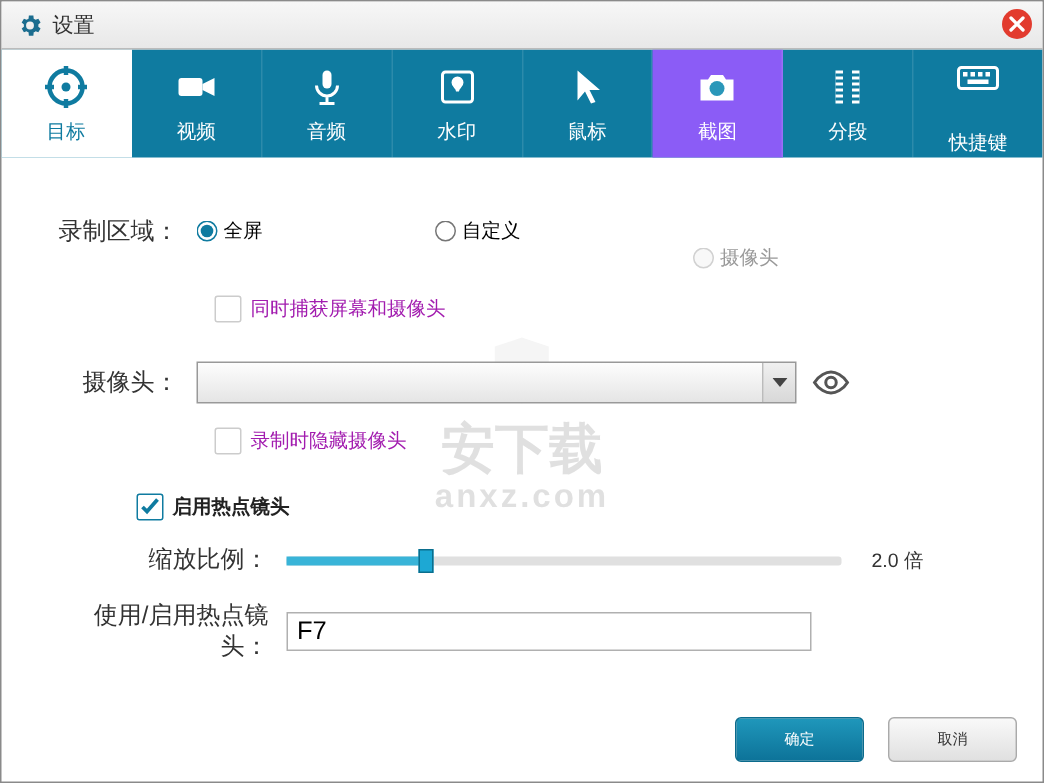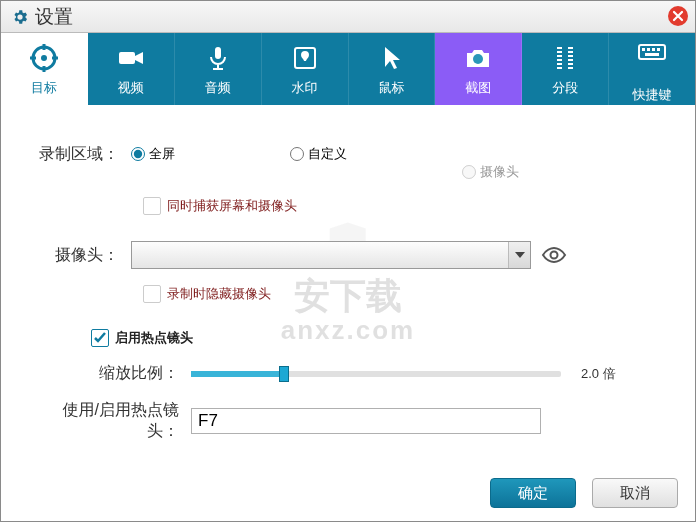--- a/index.html
+++ b/index.html
@@ -1,54 +1,54 @@
 <!DOCTYPE html>
 <html><head>
 <meta charset="utf-8">
 <style>
 * { box-sizing: border-box; margin: 0; padding: 0; }
 body { font-family: "Microsoft YaHei", Arial, sans-serif; font-size: 13px; background: #fff; width: 696px; height: 522px; overflow: hidden; border: 1px solid #8a8a8a; }
 .titlebar { height: 32px; background: linear-gradient(#f7f7f7, #e8e8e8); border-bottom: 1px solid #bbb; display: flex; align-items: center; padding: 0 10px; position: relative; }
 .titlebar .gear { color: #1b6d8f; margin-right: 6px; }
-.titlebar .title { color: #333; font-size: 19px; }
+.titlebar .title { color: #333; font-size: 14px; }
 .titlebar .close { position: absolute; right: 6px; top: 4px; }
 .tabbar { height: 72px; background: #0f7ba0; display: flex; }
 .tab { flex: 1; display: flex; flex-direction: column; justify-content: center; align-items: center; color: #fff; font-size: 13px; cursor: pointer; border-right: 1px solid rgba(255,255,255,0.12); }
 .tab:last-child { border-right: none; gap: 14px; }
 .tab.active { background: #fff; color: #0f7ba0; }
 .tab.light { background: #8b5cf6; }
 .tab .icon { height: 34px; display: flex; align-items: center; justify-content: center; margin-bottom: 4px; }
 .tab .label { font-size: 13px; }
 .content { padding: 22px 30px 0 30px; height: 370px; position: relative; }
 .row { display: flex; align-items: center; margin-bottom: 16px; }
 .row .lbl { width: 100px; text-align: right; padding-right: 12px; color: #333; font-size: 16px; }
 .radios { display: flex; gap: 115px; }
 .radio-wrap { display: flex; align-items: center; gap: 4px; }
 .radio-wrap input[type=radio] { width: 14px; height: 14px; accent-color: #0f7ba0; }
 .radio-wrap.disabled { color: #999; margin-top: 36px; }
 .check-wrap { display: flex; align-items: center; gap: 6px; }
 .fake-check { width: 18px; height: 18px; border: 1px solid #ccc; border-radius: 2px; background: #fff; }
 .fake-check.checked { border-color: #0f7ba0; display:flex; align-items:center; justify-content:center; }
-.check-wrap.muted { color: #7f1d1d; text-align: center; }
+.check-wrap.muted { color: #a21caf; text-align: center; }
 .check-wrap.bold { font-weight: bold; color: #222; }
 .combo-row { align-items: center; }
 .combo { flex: 1; max-width: 400px; height: 28px; border: 1px solid #999; background: linear-gradient(#fdfdfd,#e5e5e5); position: relative; display:flex; }
 .combo .arrow { width: 22px; display:flex; align-items:center; justify-content:center; border-left:1px solid #bbb; position:absolute; right:0; top:0; bottom:0; background:linear-gradient(#f0f0f0,#d8d8d8);}
 .eye { margin-left: 10px; color:#555; }
 .slider-row { align-items: center; }
 .slider { flex:1; max-width: 370px; position:relative; height: 6px; background:#e0e0e0; border-radius:2px; }
 .slider .fill { position:absolute; left:0; top:0; bottom:0; width:25%; background:#39b4d8; }
 .slider .thumb { position:absolute; left:25%; top:-5px; width:10px; height:16px; background:#1da8d4; border:1px solid #0b6e8d; transform:translateX(-50%); }
 .slider-val { margin-left: 20px; color:#333; }
 .hotkey-input { width: 350px; height: 26px; border:1px solid #b0b0b0; padding: 2px 6px; font-size:17px; background:#fff; }
 .footer { position:absolute; bottom:14px; right:18px; display:flex; gap:16px; }
-.btn { width: 86px; height: 30px; border:1px solid #0b6b8c; border-radius:4px; background:linear-gradient(#1f97bb,#0d7399); color:#fff; font-size:15px; cursor:pointer; }
+.btn { width: 86px; height: 30px; border:1px solid #0b6b8c; border-radius:4px; background:linear-gradient(#1f97bb,#0d7399); color:#fff; font-size:10px; cursor:pointer; }
 .btn.cancel { background:linear-gradient(#f9f9f9,#e0e0e0); color:#333; border-color:#aaa; }
 .watermark { position:absolute; left:50%; top:50%; transform:translate(-50%,-58%); color:#ccc; font-size:36px; font-weight:bold; pointer-events:none; text-align:center; line-height:1.1; opacity:0.6; font-family: Arial, sans-serif; }
-.watermark .small { font-size:26px; letter-spacing:2px; }
+.watermark .small { font-size:22px; letter-spacing:2px; }
 .indent { margin-left: 112px; }
 svg { display:block; }
 </style>
 </head>
 <body>
 
 <div class="titlebar">
   <span class="gear">
     <svg width="18" height="18" viewBox="0 0 24 24" fill="#1b6d8f">
         <path d="M19.4 13a7.5 7.5 0 0 0 0-2l2-1.6-2-3.4-2.4.9a7.5 7.5 0 0 0-1.7-1L15 3h-4l-.3 2.9a7.5 7.5 0 0 0-1.7 1l-2.4-.9-2 3.4L6.6 11a7.5 7.5 0 0 0 0 2l-2 1.6 2 3.4 2.4-.9a7.5 7.5 0 0 0 1.7 1L11 21h4l.3-2.9a7.5 7.5 0 0 0 1.7-1l2.4.9 2-3.4zM12 15.5A3.5 3.5 0 1 1 15.5 12 3.5 3.5 0 0 1 12 15.5z"></path>

